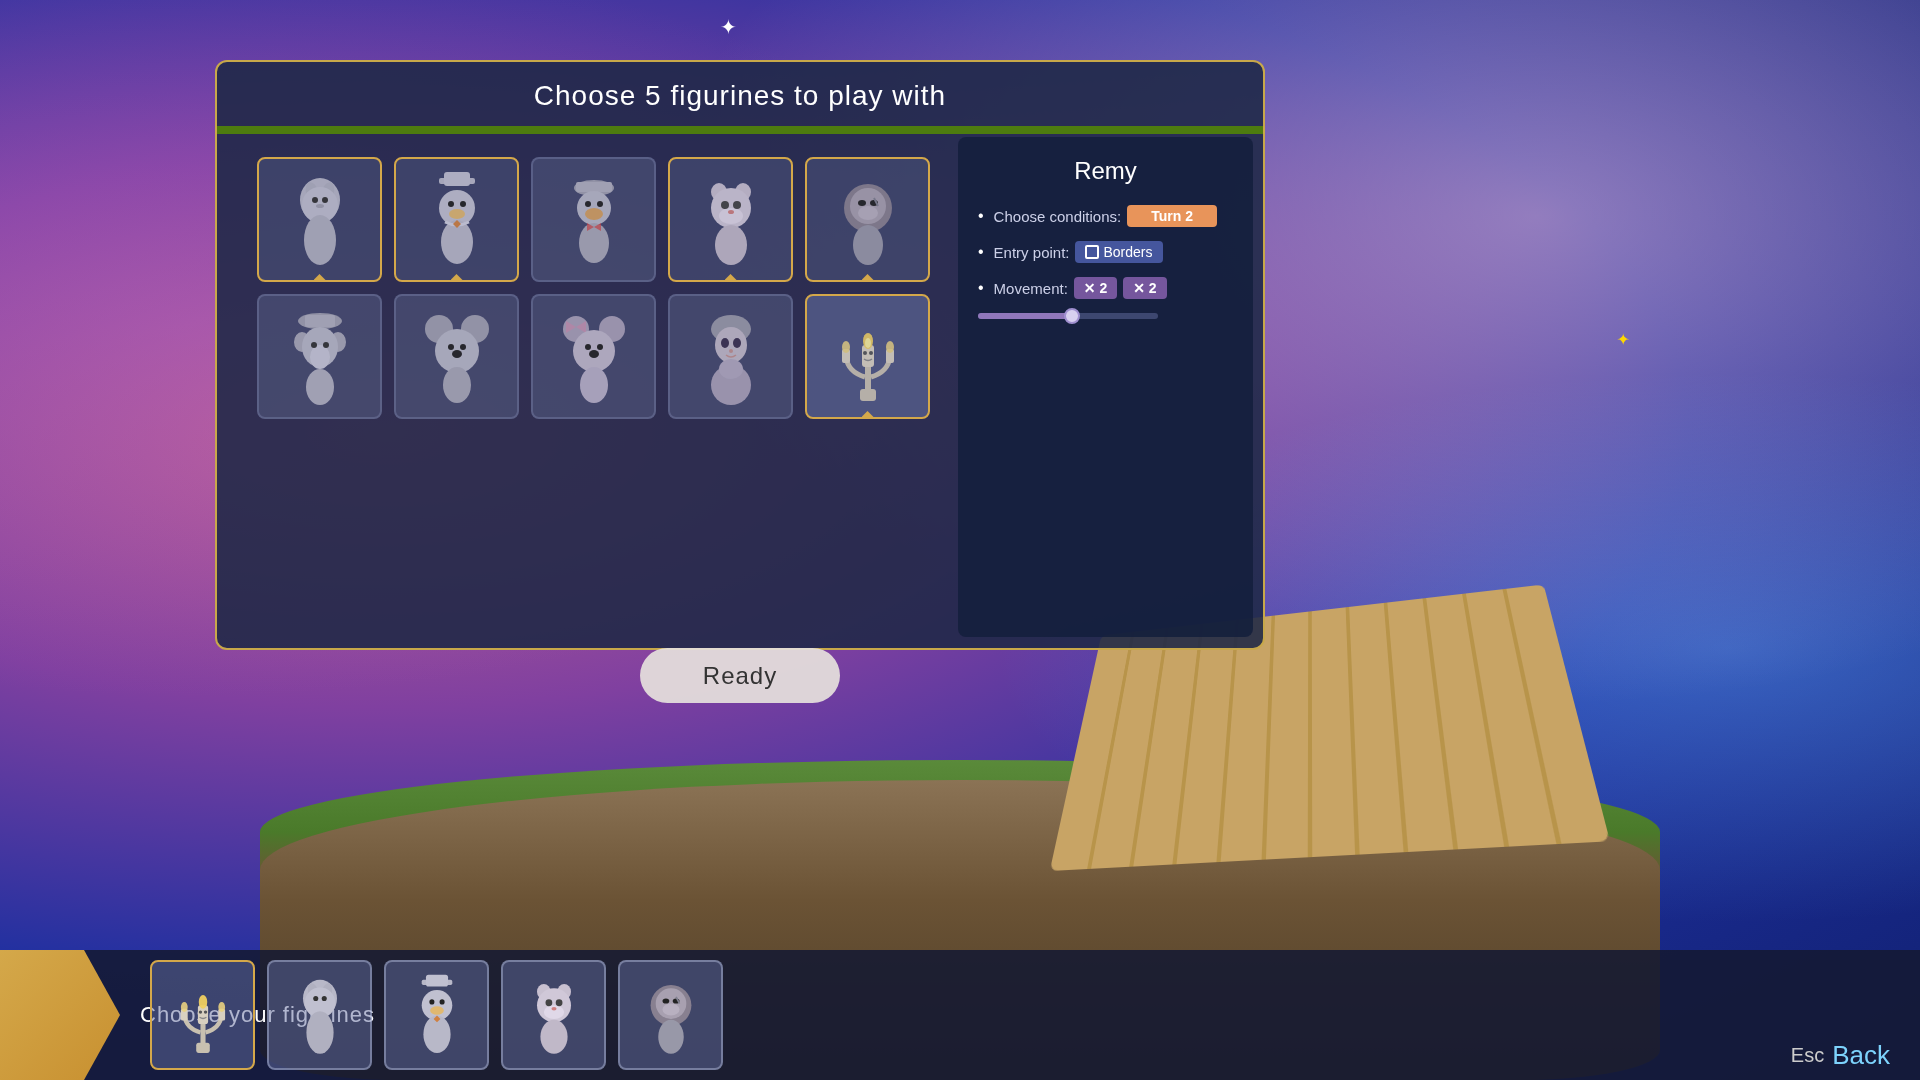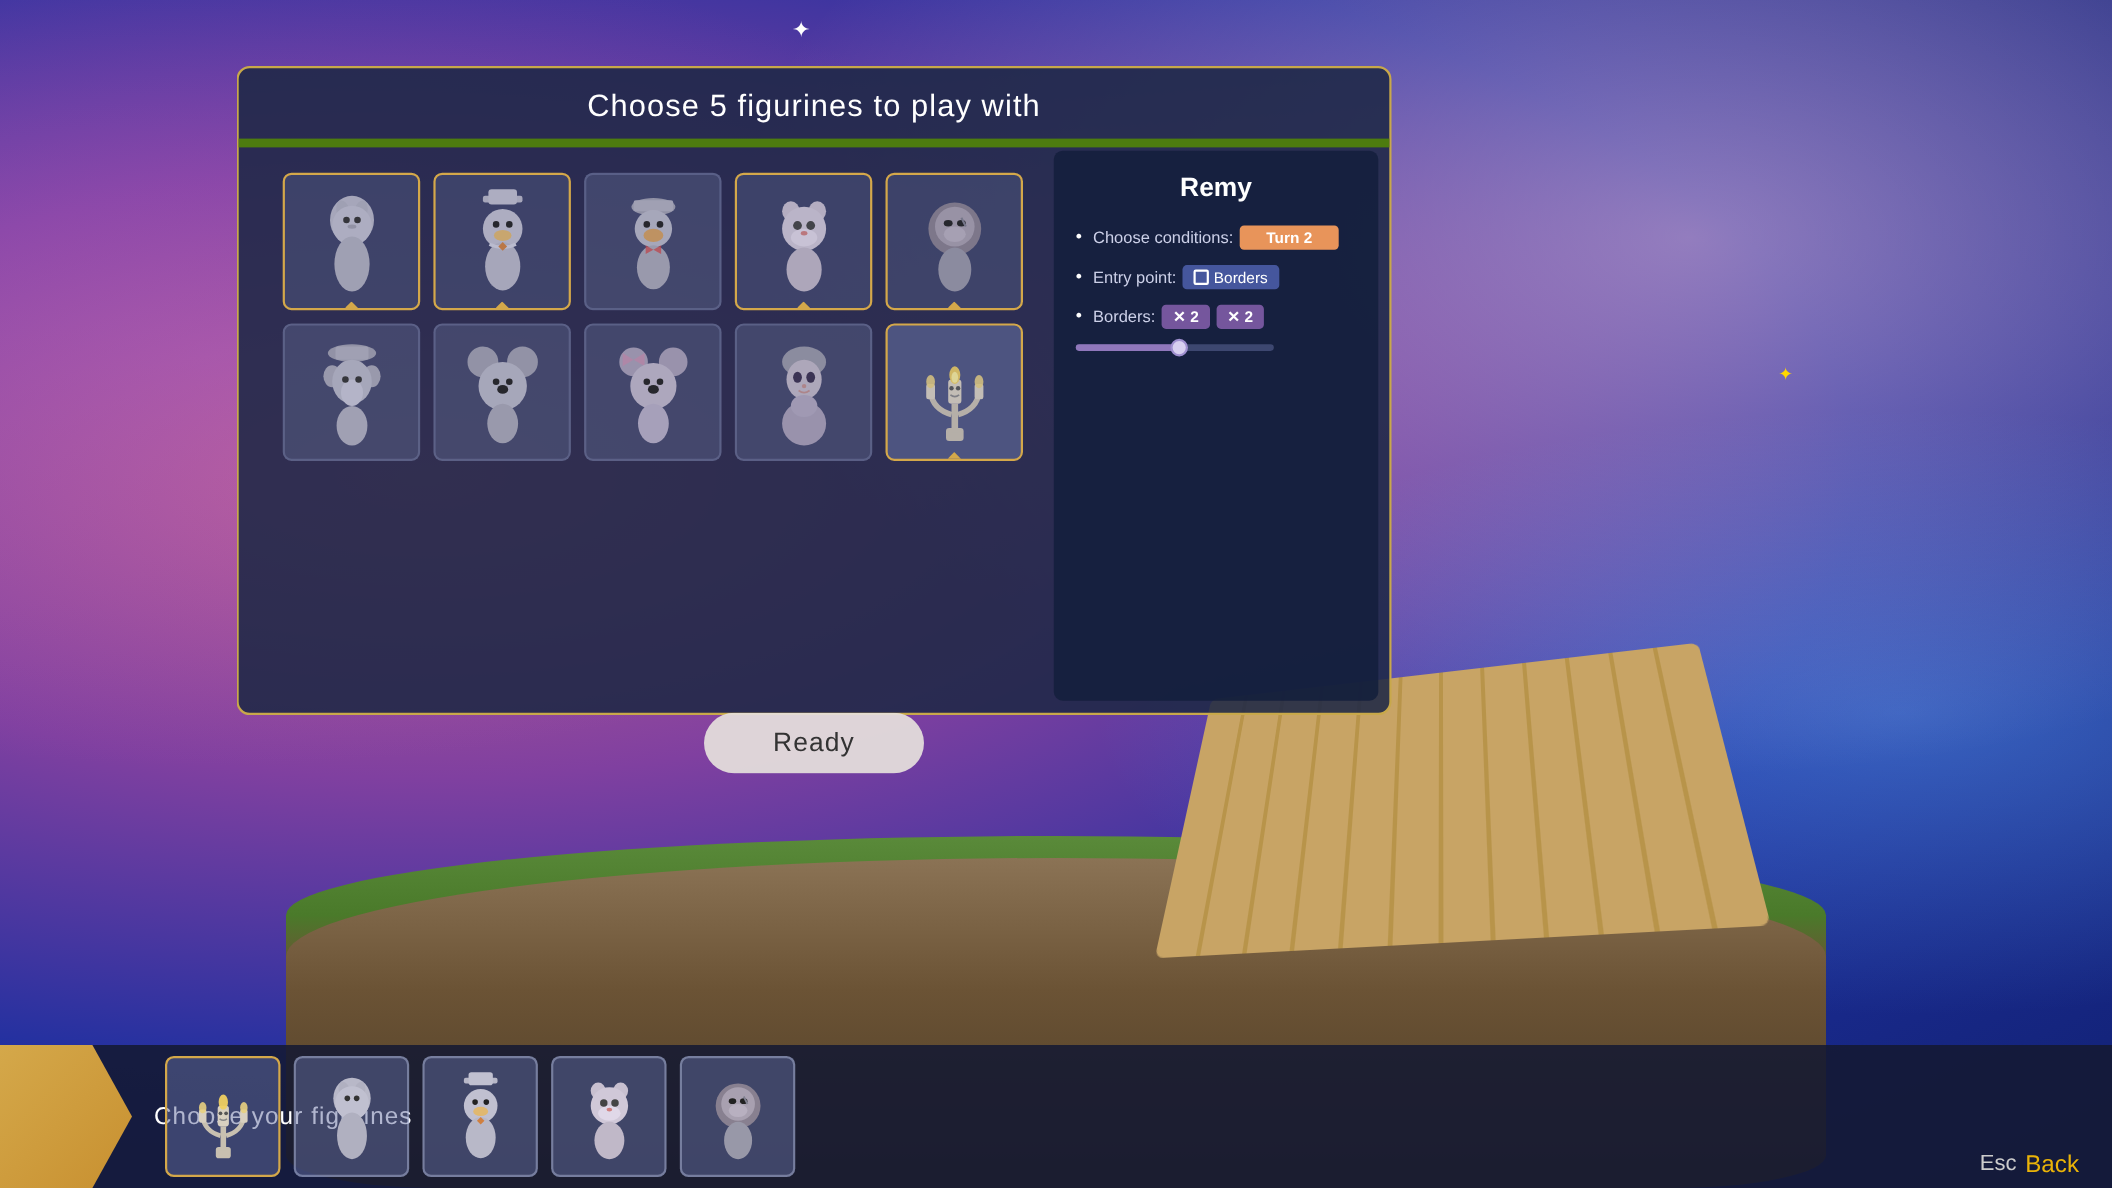--- a/index.html
+++ b/index.html
@@ -168,21 +168,21 @@
       width: 295px;
       height: 500px;
       background: rgba(20, 30, 60, 0.85);
       border-radius: 8px;
       padding: 20px;
     }
 
     .info-panel-title {
       color: #ffffff;
       font-size: 24px;
-      font-weight: 700;
+      font-weight: 400;
       text-align: center;
       margin-bottom: 20px;
     }
 
     .info-row {
       display: flex;
       align-items: center;
       margin-bottom: 14px;
       flex-wrap: wrap;
       gap: 6px;
@@ -359,22 +359,22 @@
       gap: 8px;
       z-index: 15;
     }
 
     .esc-key {
       color: #ccc;
       font-size: 20px;
     }
 
     .back-label {
-      color: #eab308;
-      font-size: 22px;
+      color: #7dd3fc;
+      font-size: 26px;
     }
 
     
     .star {
       position: absolute;
       color: white;
       font-size: 20px;
       z-index: 3;
     }
   </style>
@@ -616,21 +616,21 @@
       <span class="info-bullet">•</span>
       <span class="info-label">Entry point:</span>
       <span class="badge-blue">
         <span class="badge-icon"></span>
         <span>Borders</span>
       </span>
     </div>
 
     <div class="info-row" style="margin-top:10px;">
       <span class="info-bullet">•</span>
-      <span class="info-label">Borders:</span>
+      <span class="info-label">Movement:</span>
       <span class="badge-cross">✕ 2</span>
       <span class="badge-cross">✕ 2</span>
     </div>
 
     <div class="movement-slider">
       <div class="slider-track">
         <div class="slider-fill"></div>
         <div class="slider-thumb"></div>
       </div>
     </div>

